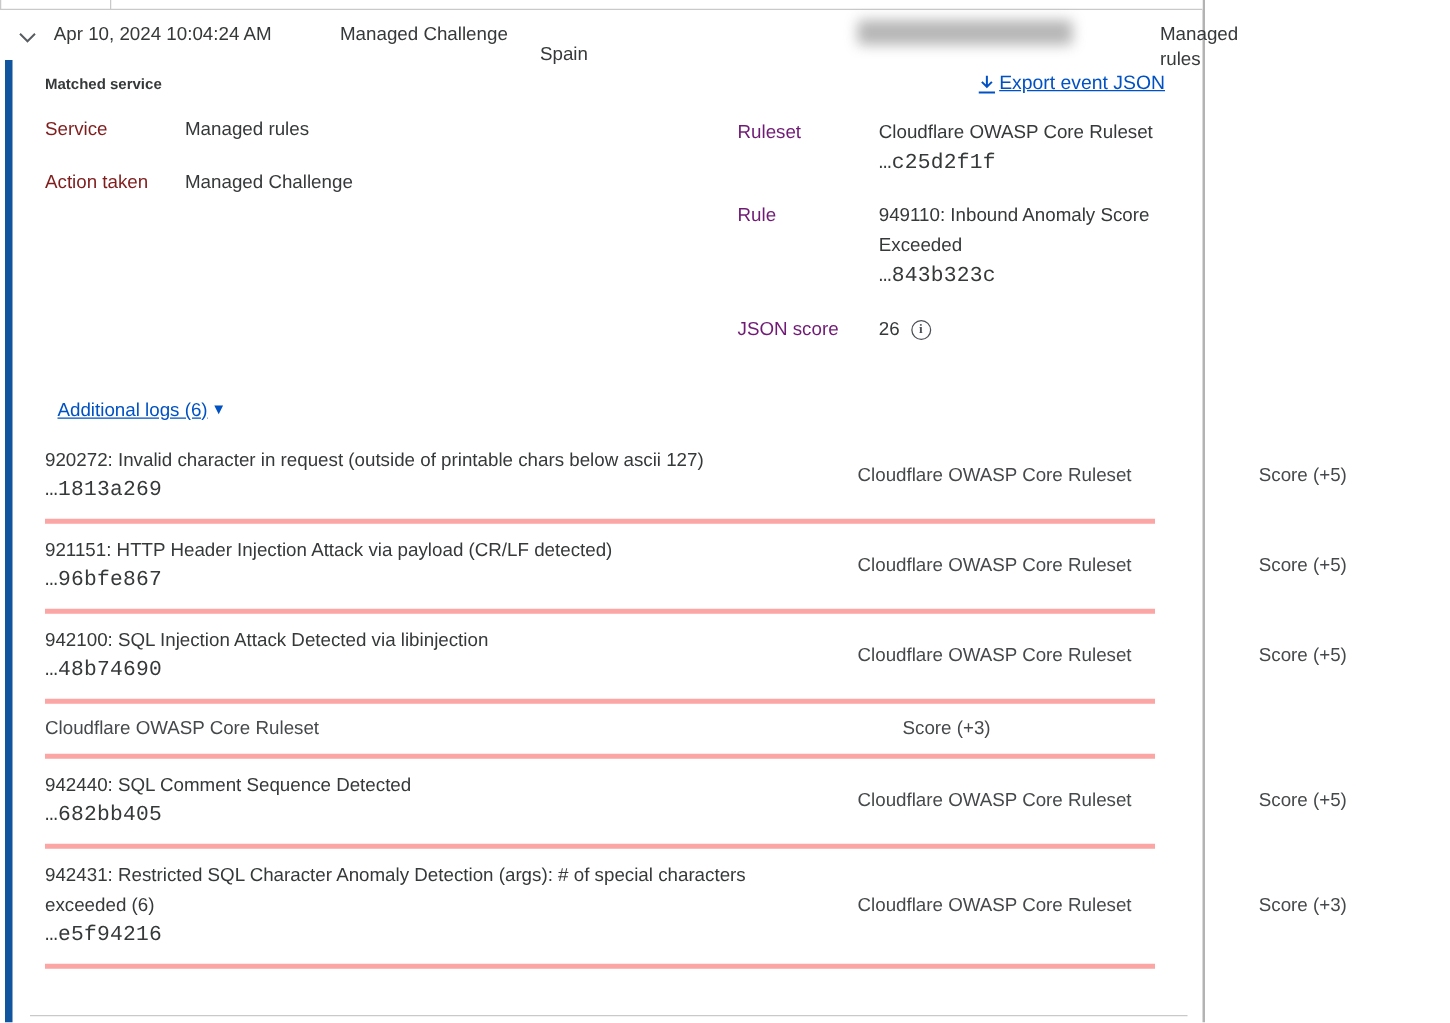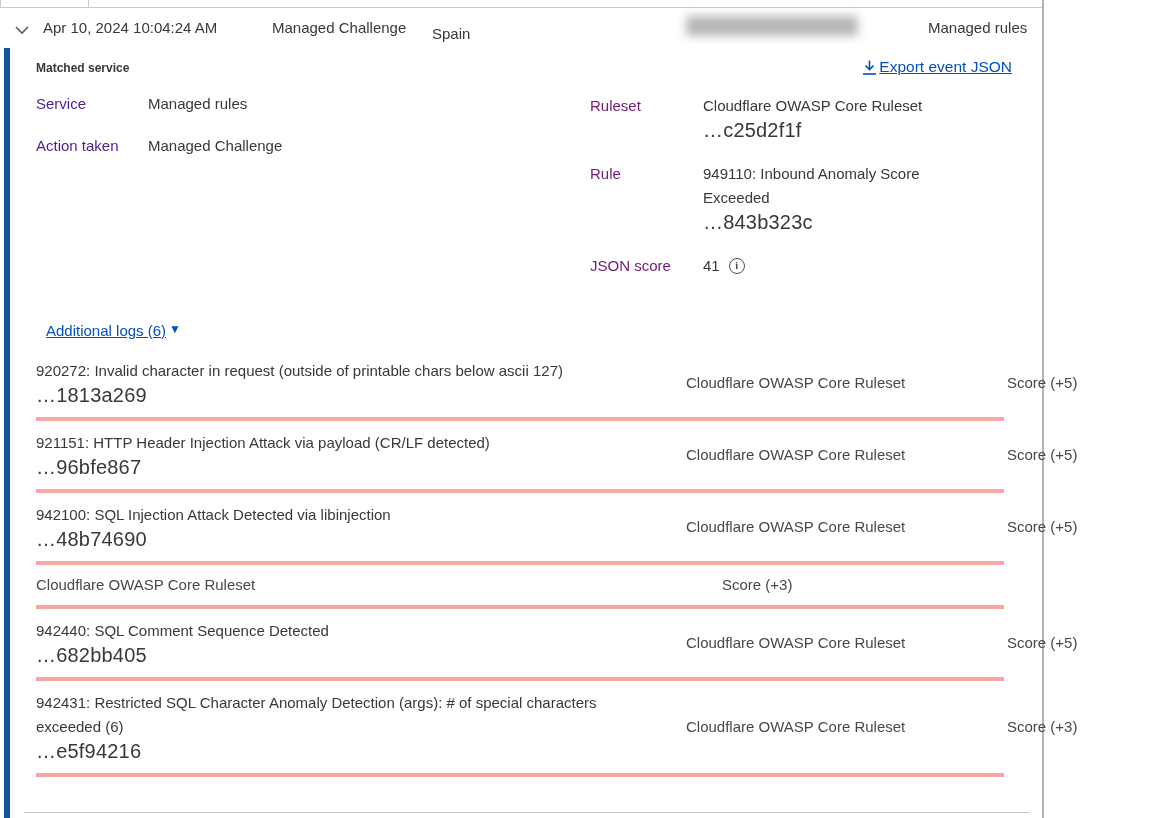--- a/index.html
+++ b/index.html
@@ -1,56 +1,56 @@
 <!DOCTYPE html>
 <html><head>
 <meta charset="utf-8">
 <style>
   * { margin:0; padding:0; box-sizing:border-box; }
   html,body { width:1160px; height:818px; background:#ffffff; overflow:hidden;
     font-family:"Liberation Sans", sans-serif; color:#36393a; font-size:15px; }
 
-  .panel { position:relative; width:1044px; height:818px; background:#fff;
+  .panel { position:relative; width:964px; height:818px; background:#fff;
     border-right:2px solid #b3b3b3; }
 
   
   .top-strip { position:absolute; top:0; left:0; right:0; height:8px;
     border-bottom:1px solid #c9c9c9; background:#fff; }
   .top-strip .col-tick { position:absolute; left:88px; top:0; width:1px; height:8px; background:#c9c9c9; }
   .top-strip .left-tick { position:absolute; left:0; top:0; width:1px; height:8px; background:#c9c9c9; }
 
   
   .event-row { position:absolute; top:9px; left:0; right:0; height:39px; }
   .chevron { position:absolute; left:13px; top:12px; width:18px; height:18px; cursor:pointer; color:#595d61; }
   .ts    { position:absolute; left:43px;  top:9px; line-height:20px; }
   .act   { position:absolute; left:272px; top:9px; line-height:20px; }
-  .ctry  { position:absolute; left:432px; top:15px; line-height:20px; }
+  .ctry  { position:absolute; left:432px; top:25px; line-height:20px; }
   .redacted { position:absolute; left:686px; top:7px; width:172px; height:20px;
     background:#6f6f6f; border-radius:3px; filter:blur(5px); opacity:.5; }
   .svc   { position:absolute; left:928px; top:9px; line-height:20px; }
 
   
   .accent-bar { position:absolute; left:4px; top:48px; bottom:0; width:6px; background:#10559e; }
   .detail { position:absolute; top:48px; left:0; right:0; bottom:0; padding:10px 0 0 36px; }
 
   .detail-head { position:relative; height:20px; margin-bottom:16px; }
   .detail-title { font-size:12px; font-weight:700; color:#36393a; }
   .export-link { position:absolute; right:30px; top:0; display:flex; align-items:center; gap:1px;
     color:#0051c3; cursor:pointer; text-decoration:none;text-align:right; }
   .export-link .lbl { text-decoration:underline; font-size:15.5px; }
   .dl-icon { width:17px; height:17px; display:block; }
 
   .fields { display:flex; align-items:flex-start; margin-bottom:26px; }
   .fgrid-left { width:554px; }
   .frow { display:flex; line-height:20px; margin-bottom:22px; }
-  .frow .flabel { width:112px; color:#4c1d95; flex:none; }
+  .frow .flabel { width:112px; color:#7f1d1d; flex:none; }
   .fblock { display:flex; line-height:24px; margin-bottom:18px; }
   .fblock .flabel { width:113px; color:#701a75; flex:none; line-height:24px; }
   .fblock .fval { max-width:238px; }
-  .mono { font-family:Liberation Sans, sans-serif; font-size:20px; letter-spacing:.2px; }
+  .mono { font-family:Liberation Mono, monospace; font-size:17px; letter-spacing:.2px; }
   .owasp-line { display:flex; align-items:center; gap:9px; line-height:24px; }
   .info-icon { width:16px; height:16px; border:1.4px solid #4c5054; border-radius:50%;
     display:inline-flex; align-items:center; justify-content:center;
     font-size:10.5px; font-weight:700; color:#4c5054; font-family:"Liberation Serif", serif; cursor:pointer; }
 
   .addl-logs { display:inline-flex; align-items:flex-start; margin-bottom:10px; cursor:pointer;margin-left:10px; }
   .addl-logs .lbl { color:#0051c3; text-decoration:underline; }
   .caret-down { color:#0051c3; font-size:12px; margin-left:3px; }
 
   .log-list { margin-right:38px; }
@@ -122,21 +122,21 @@
         <div class="fblock">
           <span class="flabel">Rule</span>
           <span class="fval">
             <span>949110: Inbound Anomaly Score Exceeded</span><br>
             <span class="mono">…843b323c</span>
           </span>
         </div>
         <div class="fblock">
           <span class="flabel">JSON score</span>
           <span class="owasp-line">
-            <span>41</span>
+            <span>26</span>
             <span class="info-icon">i</span>
           </span>
         </div>
       </div>
     </div>
 
     <div class="addl-logs">
       <span class="lbl">Additional logs (6)</span>
       <span class="caret-down">▼</span>
     </div>

